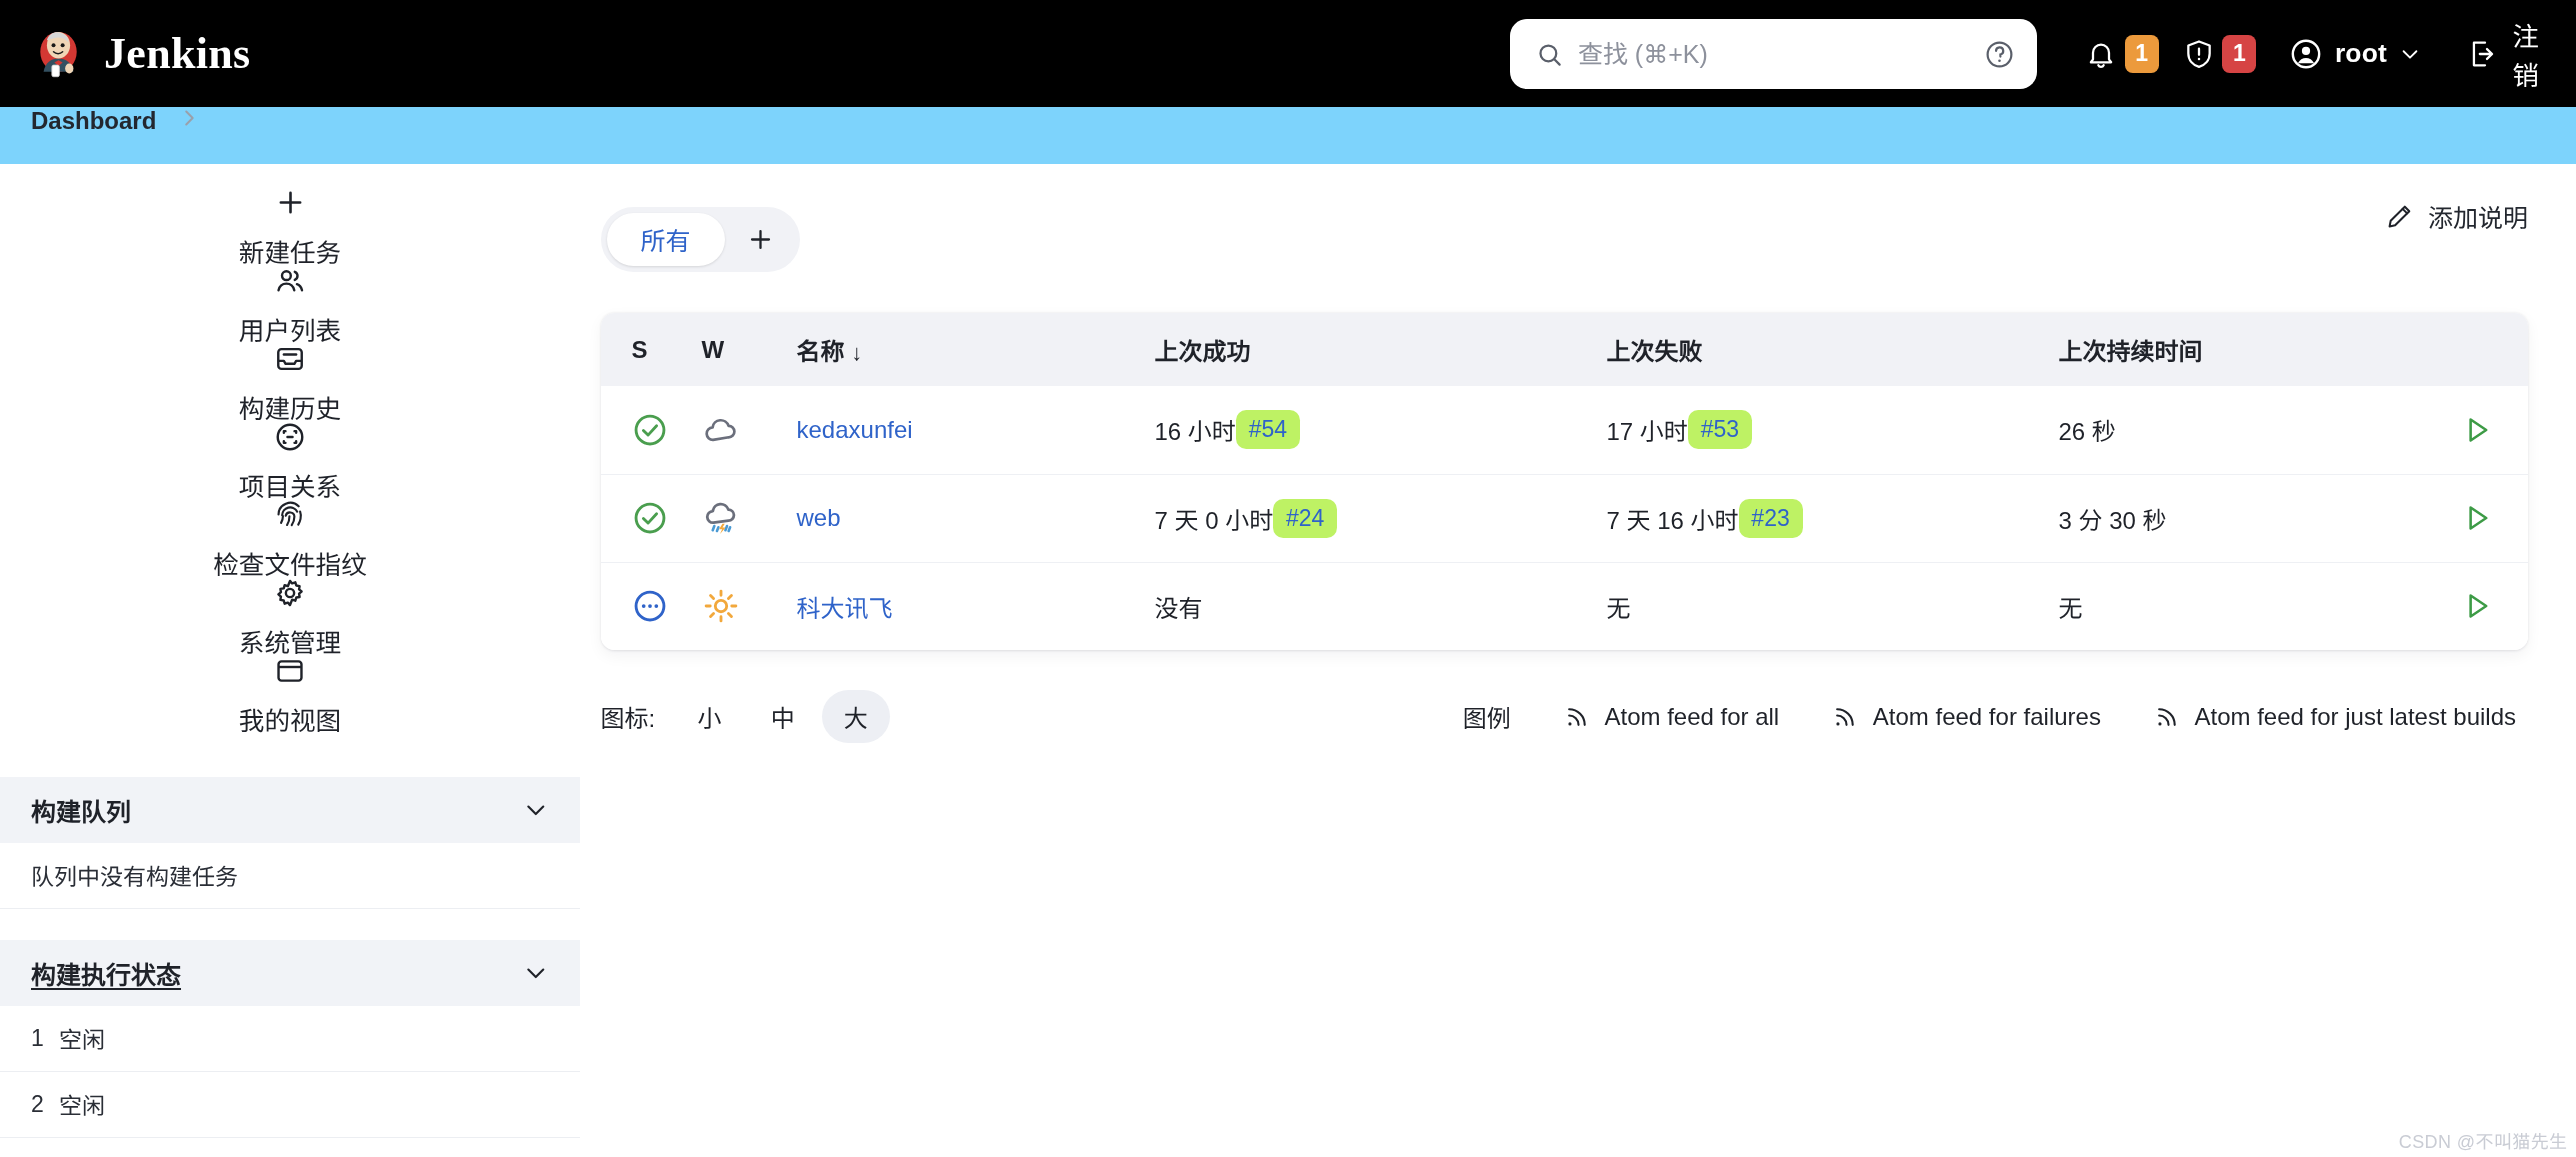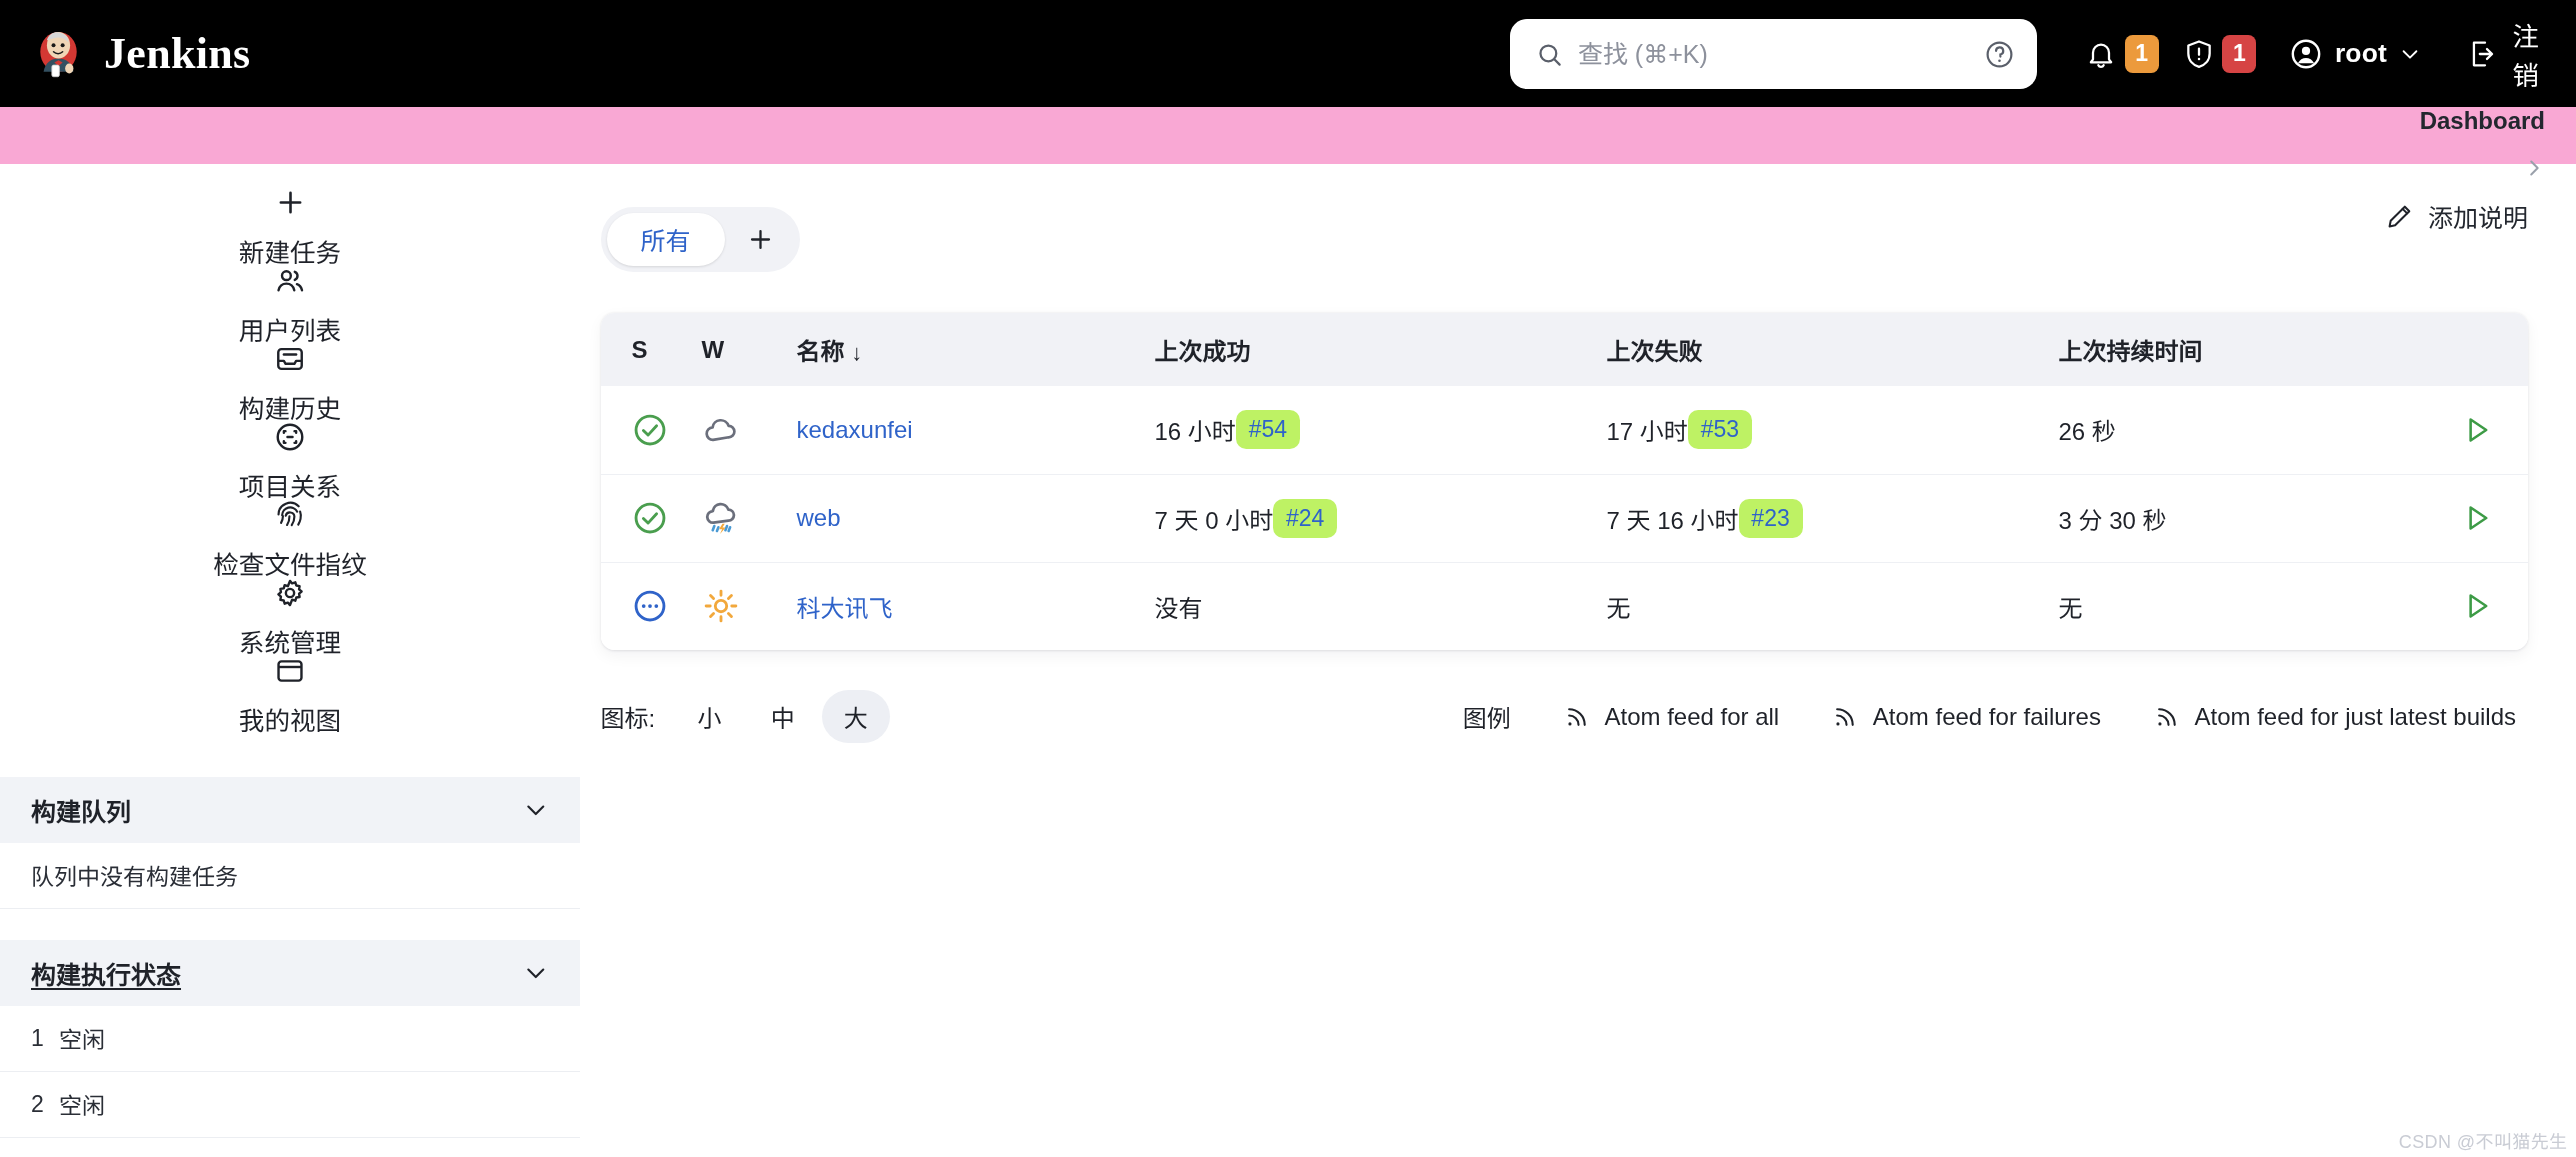--- a/index.html
+++ b/index.html
@@ -41,22 +41,22 @@
   .badge{
     min-width:34px;height:38px;border-radius:7.7px;display:flex;align-items:center;
     justify-content:center;font-size:23px;font-weight:700;color:#fff;padding:0 7.7px;
   }
   .badge.orange{background:#ec9a3c;}
   .badge.red{background:#d64444;}
   .user-label{font-size:26.4px;font-weight:700;color:#fff;letter-spacing:0.2px;}
   .logout-label{font-size:26.4px;color:#fff;letter-spacing:0.4px;}
   
   .breadcrumb{
-    height:57px;background:#f9a8d4;display:flex;align-items:flex-end;
-    padding:0 31px;gap:22px;flex-direction:column;
+    height:57px;background:#7dd3fc;display:flex;align-items:flex-start;
+    padding:0 31px;gap:22px;
   }
   .crumb{font-size:24px;font-weight:700;color:#23272f;cursor:pointer;}
   
   .page{display:flex;height:calc(1158px - 107px - 57px);}
   .sidebar{width:580px;flex:none;padding-top:20.5px;}
   .side-nav{padding:0 0 15.3px 0;}
   .side-item{
     display:flex;align-items:center;gap:11px;height:78px;padding:0 38px;
     cursor:pointer;border-radius:10.2px;margin:0 13.6px;flex-direction:column;
   }

